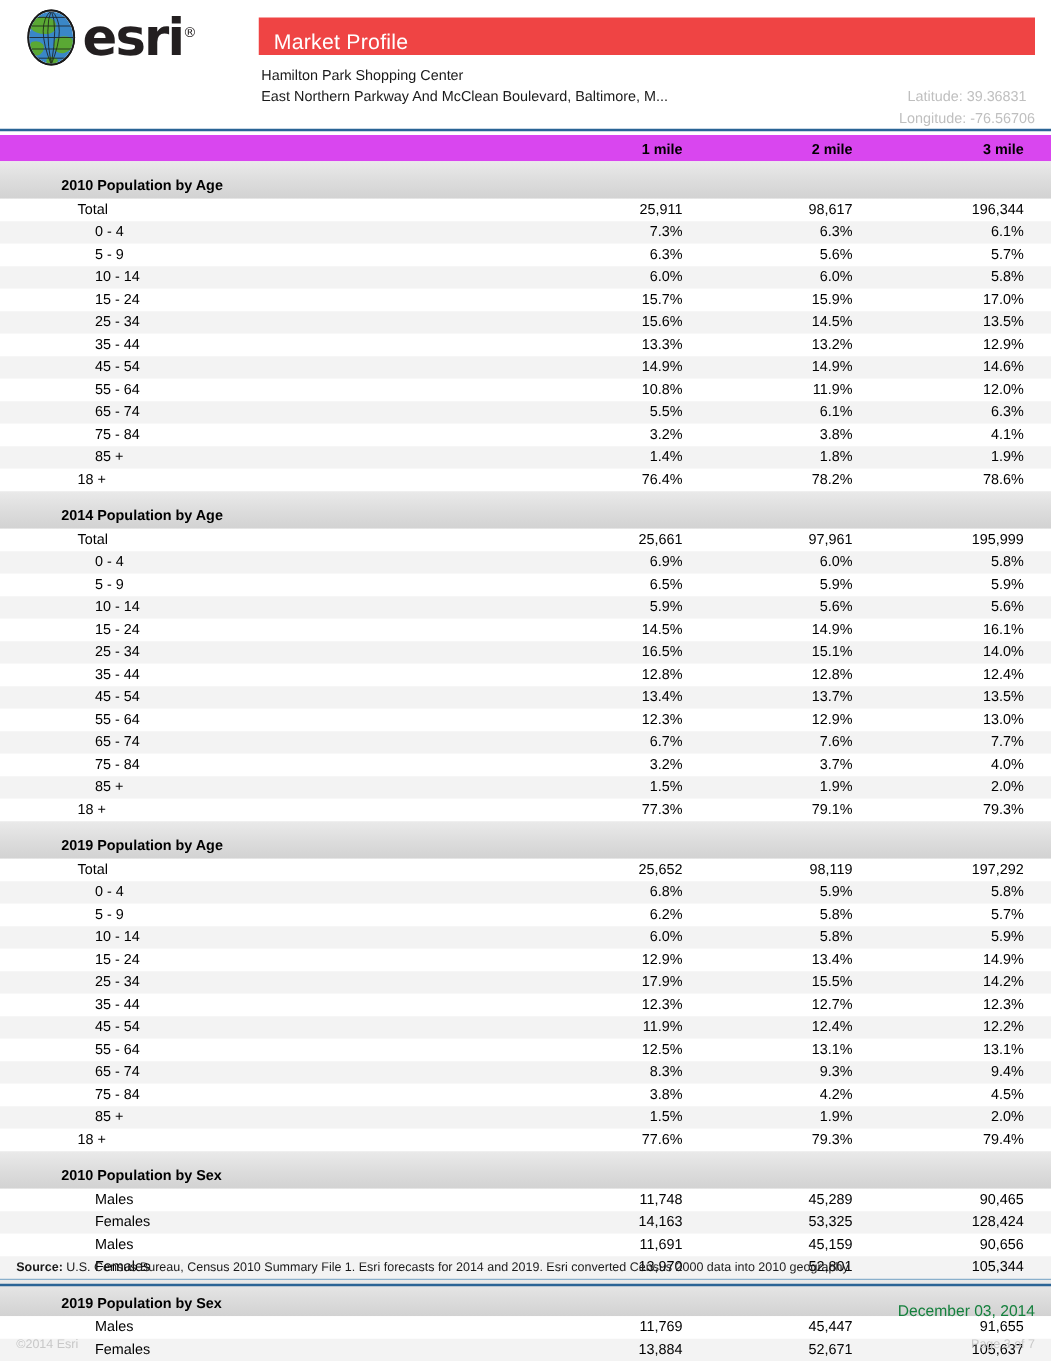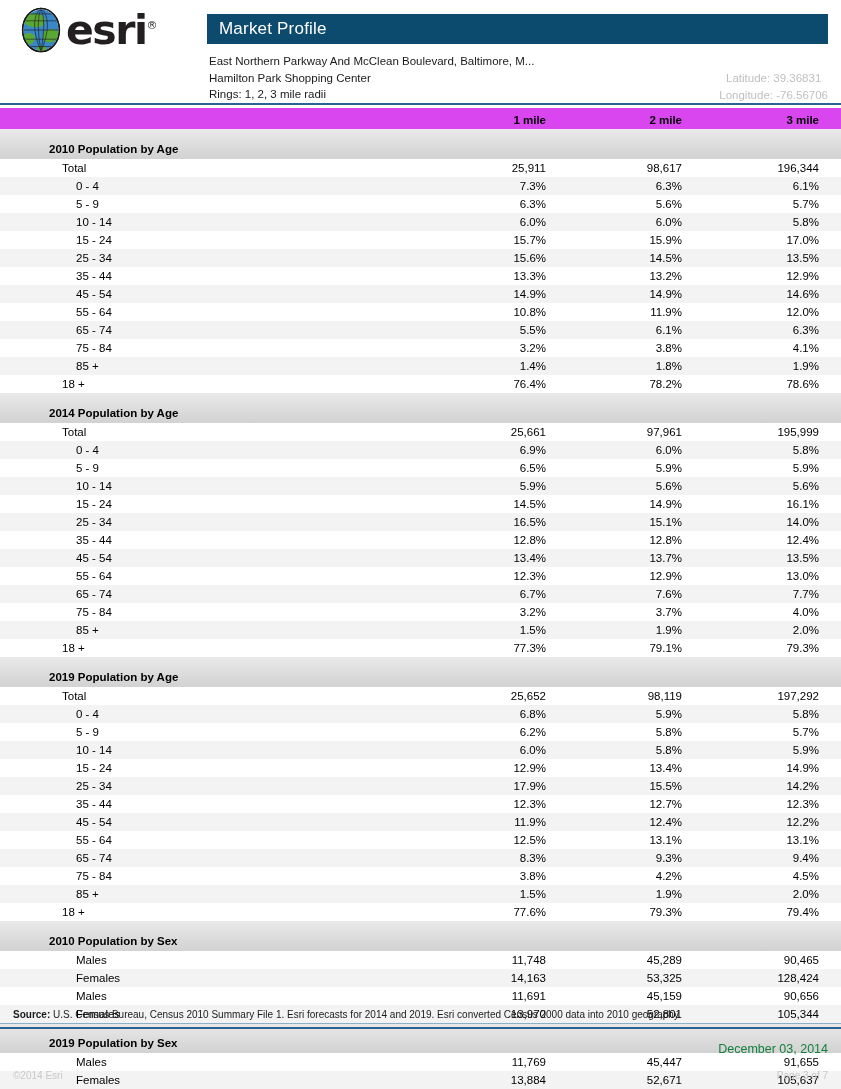--- a/index.html
+++ b/index.html
@@ -57,23 +57,23 @@
     vertical-align: super;
     font-weight: 400;
     letter-spacing: 0;
   }
   .title-bar {
     position: absolute;
     left: 207px;
     top: 14px;
     right: 13px;
     height: 30px;
-    background: #0c4a6e;
+    background: #ef4444;
     display: flex;
-    align-items: center;
+    align-items: flex-end;
   }
   .title-bar .title-text {
     color: #ffffff;
     font-size: 17px;
     font-weight: 400;
     padding-left: 12px;
     letter-spacing: 0.2px;
   }
   .sub-block {
     position: absolute;
@@ -248,23 +248,22 @@
         <ellipse cx="50" cy="50" rx="40" ry="47" fill="none" stroke="#1a1a1a" stroke-width="3"></ellipse>
       </svg>
       <span class="esri-word"><span>esri</span><span class="reg">®</span></span>
     </div>
 
     <div class="title-bar">
       <span class="title-text">Market Profile</span>
     </div>
 
     <div class="sub-block">
+      <div>Hamilton Park Shopping Center</div>
       <div>East Northern Parkway And McClean Boulevard, Baltimore, M...</div>
-      <div>Hamilton Park Shopping Center</div>
-      <div>Rings: 1, 2, 3 mile radii</div>
     </div>
 
     <div class="coords">
       <div>Latitude: 39.36831</div>
       <div>Longitude: -76.56706</div>
     </div>
 
     <div class="rule-top"></div>
   </div>
 

